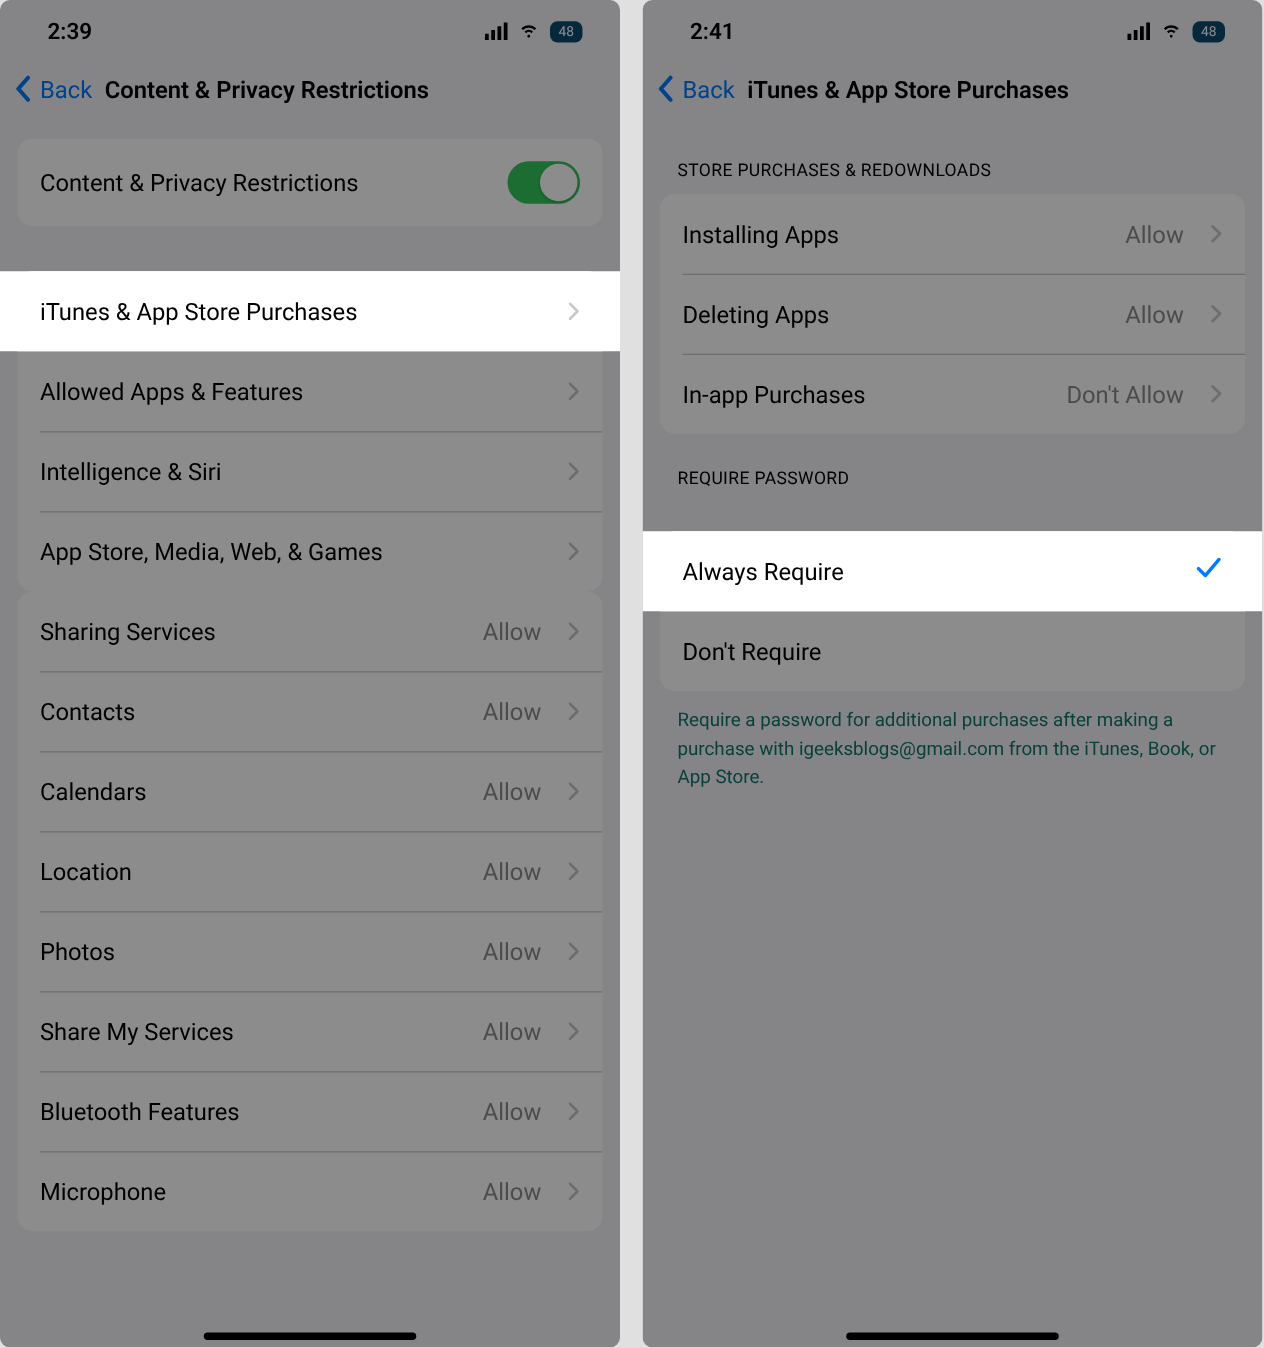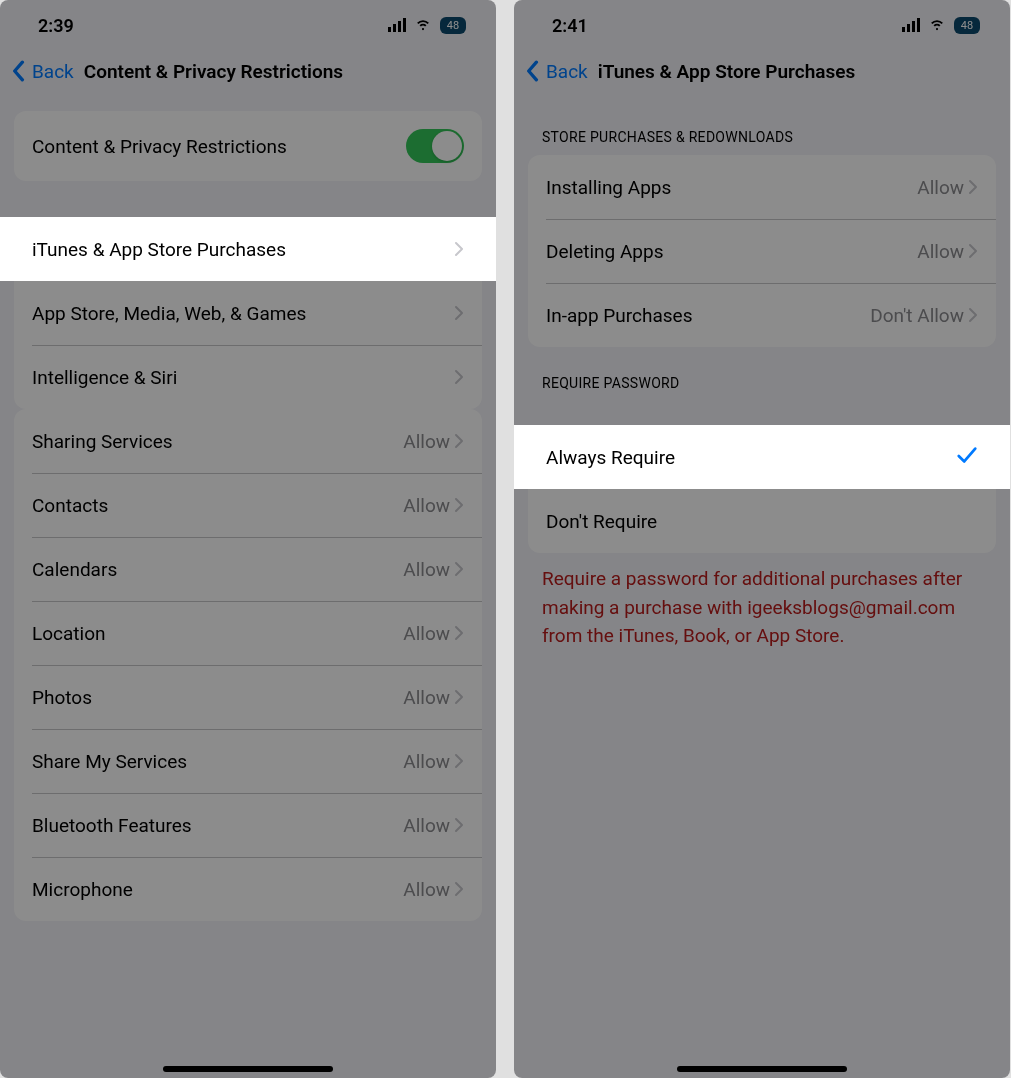--- a/index.html
+++ b/index.html
@@ -75,37 +75,37 @@
     min-height:64px;
     font-size:19px;
     position:relative;
   }
   .row + .row::before {
     content:"";
     position:absolute; top:0; left:18px; right:0; height:1px;
     background: rgba(60,60,67,0.29);
   }
   .row-label { color:#000; }
-  .row-right { display:flex; align-items:center; gap:4px; color:#8a8a8e; font-size:19px;}
+  .row-right { display:flex; align-items:center; gap:21px; color:#8a8a8e; font-size:19px;}
   .chevron svg { width:10px; height:16px; }
   .chevron { color:#c7c7cc; display:flex; align-items:center;}
   .check-icon { color:#007aff; font-size:22px; }
   .check-icon svg { width:22px; height:20px; }
   
   .toggle {
     width:58px; height:34px; background:#34c759; border-radius:17px;
     position:relative;
   }
   .toggle::after {
     content:""; position:absolute; width:30px; height:30px; background:#fff;
     border-radius:50%; top:2px; right:2px; box-shadow:0 1px 3px rgba(0,0,0,0.2);
   }
   
   .footer-text {
-    font-size:19px; color:#b91c1c; padding: 12px 28px 0 28px; line-height:1.5;
+    font-size:15px; color:#0f766e; padding: 12px 28px 0 28px; line-height:1.5;
   }
   
   .home-indicator {
     position:absolute; bottom:6px; left:50%; transform:translateX(-50%);
     width:170px; height:6px; background:#000; border-radius:3px;
   }
   
   .highlight-row-wrap {
     position:relative; z-index:10; background:#fff;
   }
@@ -161,39 +161,49 @@
               <svg viewBox="0 0 10 16" fill="none" stroke="#c7c7cc" stroke-width="2" stroke-linecap="round" stroke-linejoin="round">
                   <polyline points="2,2 8,8 2,14"></polyline>
                 </svg>
             </span>
           </span>
         </div>
       </div>
     </div>
     <div class="group" style="border-radius:0 0 12px 12px;">
       <div class="row">
-        <span class="row-label">App Store, Media, Web, &amp; Games</span>
+        <span class="row-label">Allowed Apps &amp; Features</span>
         <span class="row-right">
             <span class="chevron">
               <svg viewBox="0 0 10 16" fill="none" stroke="#c7c7cc" stroke-width="2" stroke-linecap="round" stroke-linejoin="round">
                 <polyline points="2,2 8,8 2,14"></polyline>
               </svg>
             </span>
           </span>
       </div>
       <div class="row">
         <span class="row-label">Intelligence &amp; Siri</span>
         <span class="row-right">
             <span class="chevron">
               <svg viewBox="0 0 10 16" fill="none" stroke="#c7c7cc" stroke-width="2" stroke-linecap="round" stroke-linejoin="round">
                 <polyline points="2,2 8,8 2,14"></polyline>
               </svg>
             </span>
           </span>
       </div>
+      <div class="row">
+        <span class="row-label">App Store, Media, Web, &amp; Games</span>
+        <span class="row-right">
+            <span class="chevron">
+              <svg viewBox="0 0 10 16" fill="none" stroke="#c7c7cc" stroke-width="2" stroke-linecap="round" stroke-linejoin="round">
+                <polyline points="2,2 8,8 2,14"></polyline>
+              </svg>
+            </span>
+          </span>
+      </div>
     </div>
   </div>
 
   <div class="group">
     <div class="row">
       <span class="row-label">Sharing Services</span>
       <span class="row-right">
           <span>Allow</span>
           <span class="chevron">
             <svg viewBox="0 0 10 16" fill="none" stroke="#c7c7cc" stroke-width="2" stroke-linecap="round" stroke-linejoin="round">

